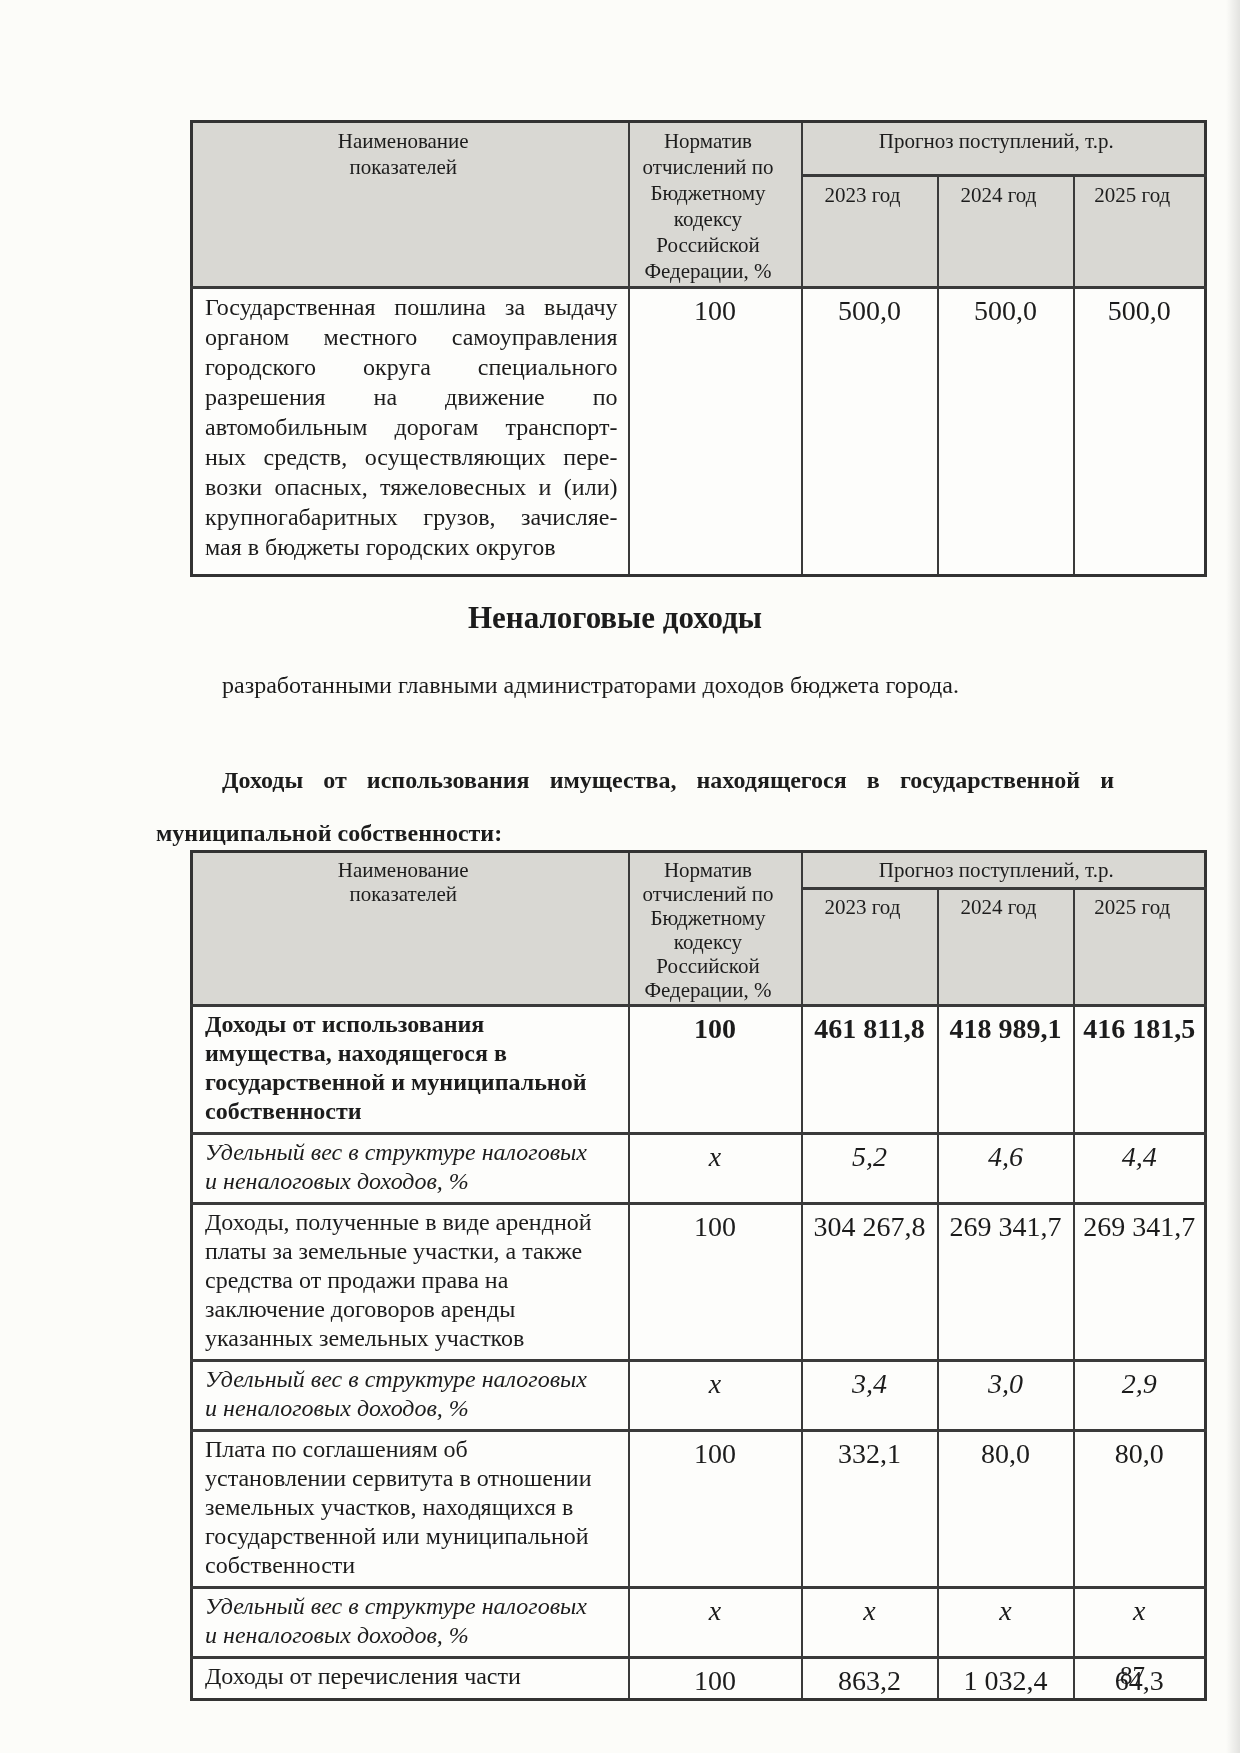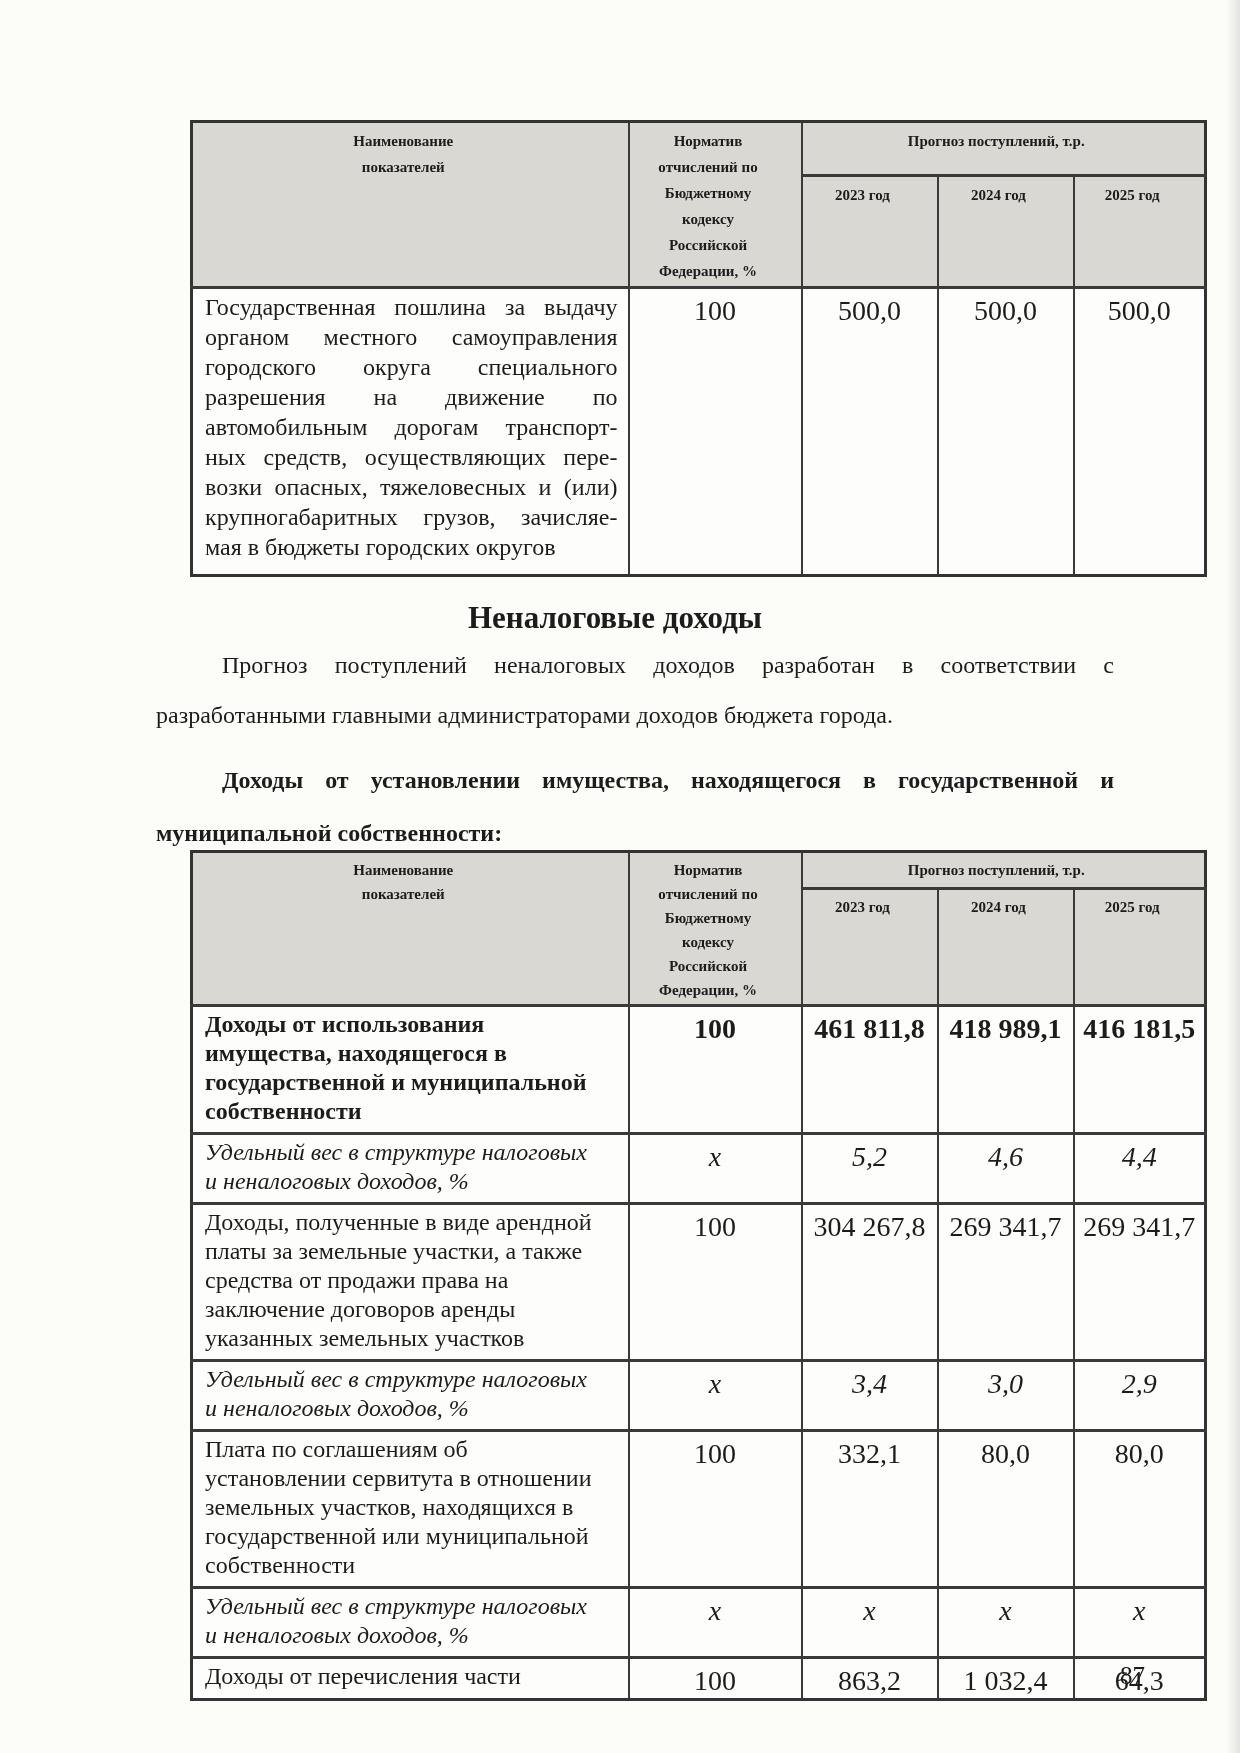--- a/index.html
+++ b/index.html
@@ -21,21 +21,21 @@
     position:absolute;left:190px;width:1014px;
     border-collapse:collapse;table-layout:fixed;
     background:#fdfdfb;
     border:3px solid #333;
   }
   #table1{top:120px;}
   #table2{top:850px;}
   th,td{border:2px solid #3a3a3a;vertical-align:top;}
   thead th{
     background:#d9d8d3;
-    font-weight:bold;font-size:15px;line-height:26px;
+    font-weight:normal;font-size:21px;line-height:26px;
     text-align:center;padding:5px 20px 2px 6px;
     border-bottom-width:3px;
   }
   #table2 thead th{line-height:24px;}
   #table1 thead tr:first-child{height:52px;}
   #table1 thead tr:last-child{height:108px;}
   #table2 thead tr:first-child{height:36px;}
   #table2 thead tr:last-child{height:112px;}
   #table1 tbody tr{height:288px;}
   tbody td{border-top-width:3px;margin-top:28px;}
@@ -140,26 +140,25 @@
           <td class="num">500,0</td>
           <td class="num">500,0</td>
           <td class="num">500,0</td>
         </tr>
       </tbody>
     </table>
 
   <div class="heading1">Неналоговые доходы</div>
 
   <div class="para">
-      <div class="tline">Прогноз поступлений неналоговых доходов разработан в соответствии с</div>
       <div class="tline">разработанными главными администраторами доходов бюджета города.</div>
     </div>
 
   <div class="subheading">
-      <div class="tline">Доходы от установлении имущества, находящегося в государственной и</div>
+      <div class="tline">Доходы от использования имущества, находящегося в государственной и</div>
       <div class="tline">муниципальной собственности:</div>
     </div>
 
   <table class="doc" id="table2">
     <colgroup>
       <col style="width:437px">
         <col style="width:173px">
       <col style="width:136px">
         <col style="width:136px">
         <col style="width:132px">

